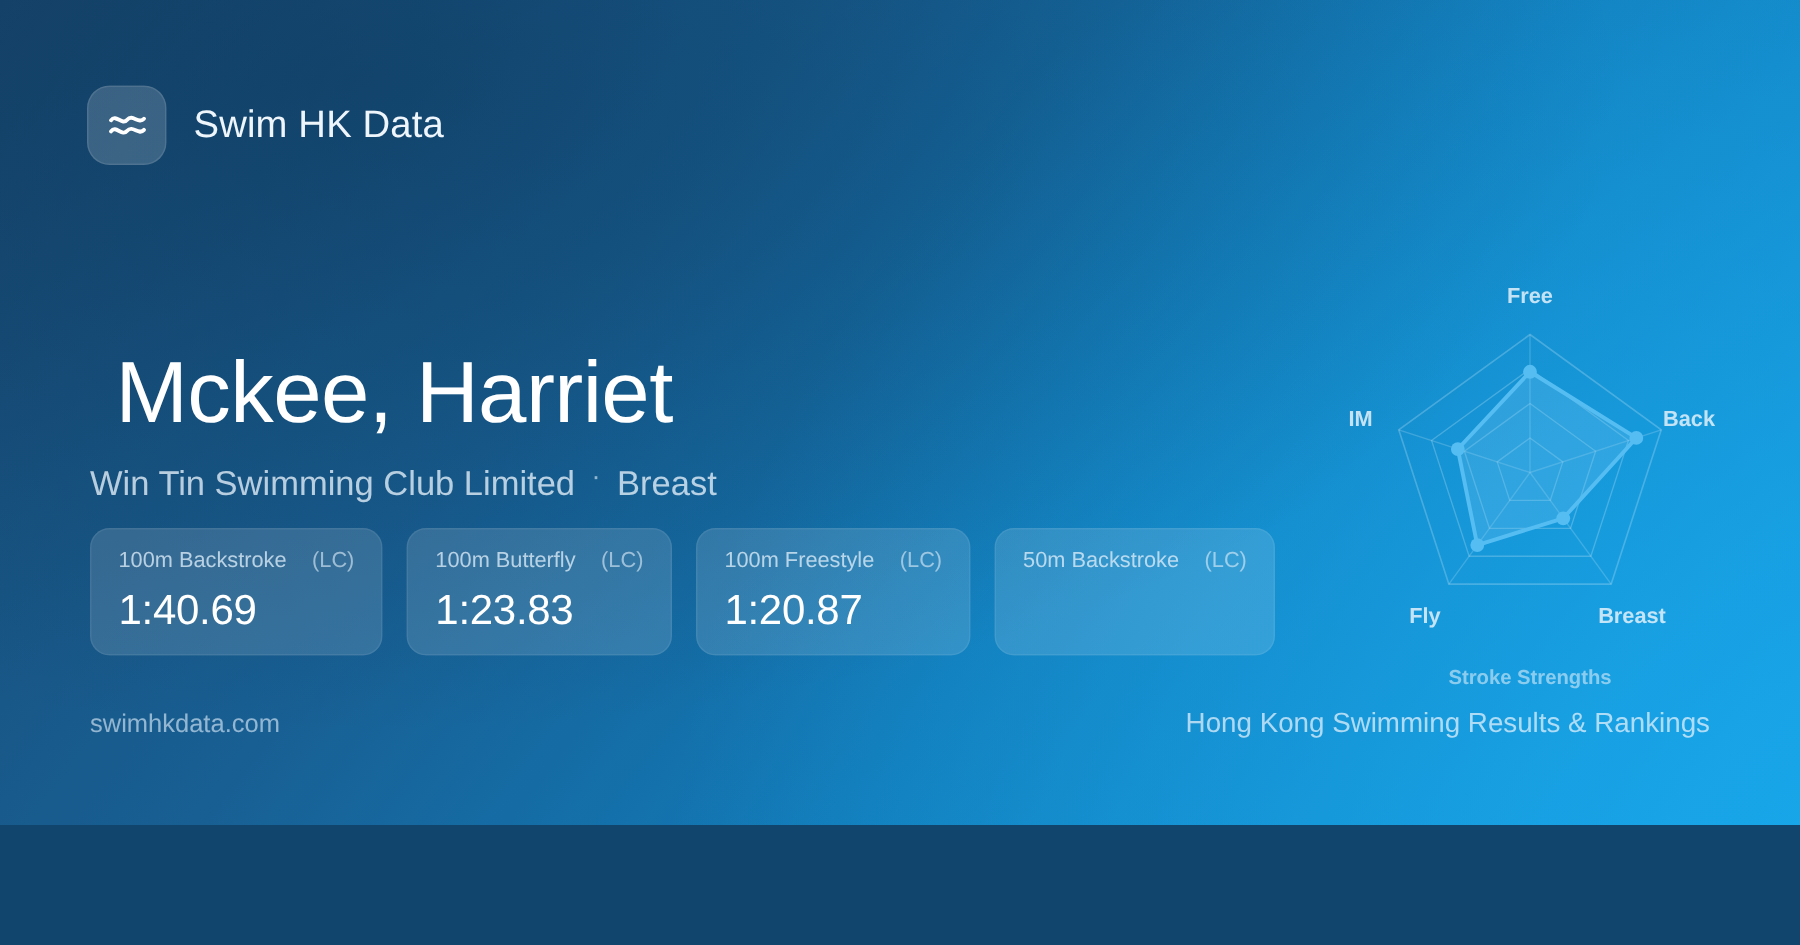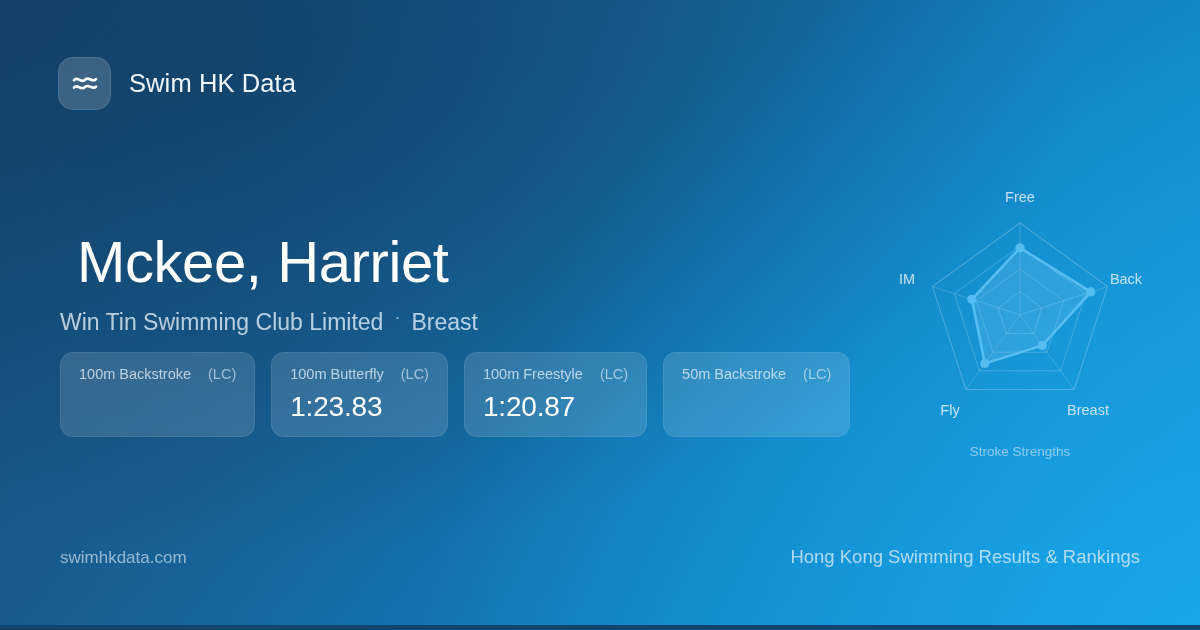--- a/index.html
+++ b/index.html
@@ -10,21 +10,21 @@
   body {
     width: 1200px;
     height: 630px;
     overflow: hidden;
     font-family: "Liberation Sans", sans-serif;
     background: #12456e;
   }
   #og-card {
     position: relative;
     width: 1200px;
-    height: 625px;
+    height: 550px;
     overflow: hidden;
     background:
       radial-gradient(circle at 105% 115%, rgba(25,168,235,0.95) 0%, rgba(25,168,235,0.0) 58%),
       linear-gradient(128deg, #184a74 0%, #185f93 34%, #1279b6 60%, #149ade 100%);
   }
   #og-card::after {
     content: "";
     position: absolute;
     inset: 0;
     background: radial-gradient(ellipse at 20% 10%, rgba(8,40,68,0.38) 0%, rgba(8,40,68,0) 62%);
@@ -129,20 +129,21 @@
   }
 
   
   .radar-wrap {
     position: absolute;
     left: 860px;
     top: 160px;
     width: 320px;
     height: 320px;
     z-index: 3;
+    font-weight: bold;
   }
   .radar-svg { display: block; }
   .radar-axis-label {
     font-family: "Liberation Sans", sans-serif;
     font-size: 14.5px;
     fill: rgba(225,240,250,0.86);
   }
   .radar-caption {
     font-family: "Liberation Sans", sans-serif;
     font-size: 13.5px;
@@ -191,20 +192,21 @@
       <span class="meta-dot">·</span>
       <span>Breast</span>
     </div>
   </div>
 
   <div class="stat-row">
     <div class="stat-card">
       <div class="stat-label">
         <span>100m Backstroke</span><span class="lc">(LC)</span>
       </div>
+      <div class="stat-value">1:40.69</div>
     </div>
     <div class="stat-card">
       <div class="stat-label">
         <span>100m Butterfly</span><span class="lc">(LC)</span>
       </div>
       <div class="stat-value">1:23.83</div>
     </div>
     <div class="stat-card">
       <div class="stat-label">
         <span>100m Freestyle</span><span class="lc">(LC)</span>

